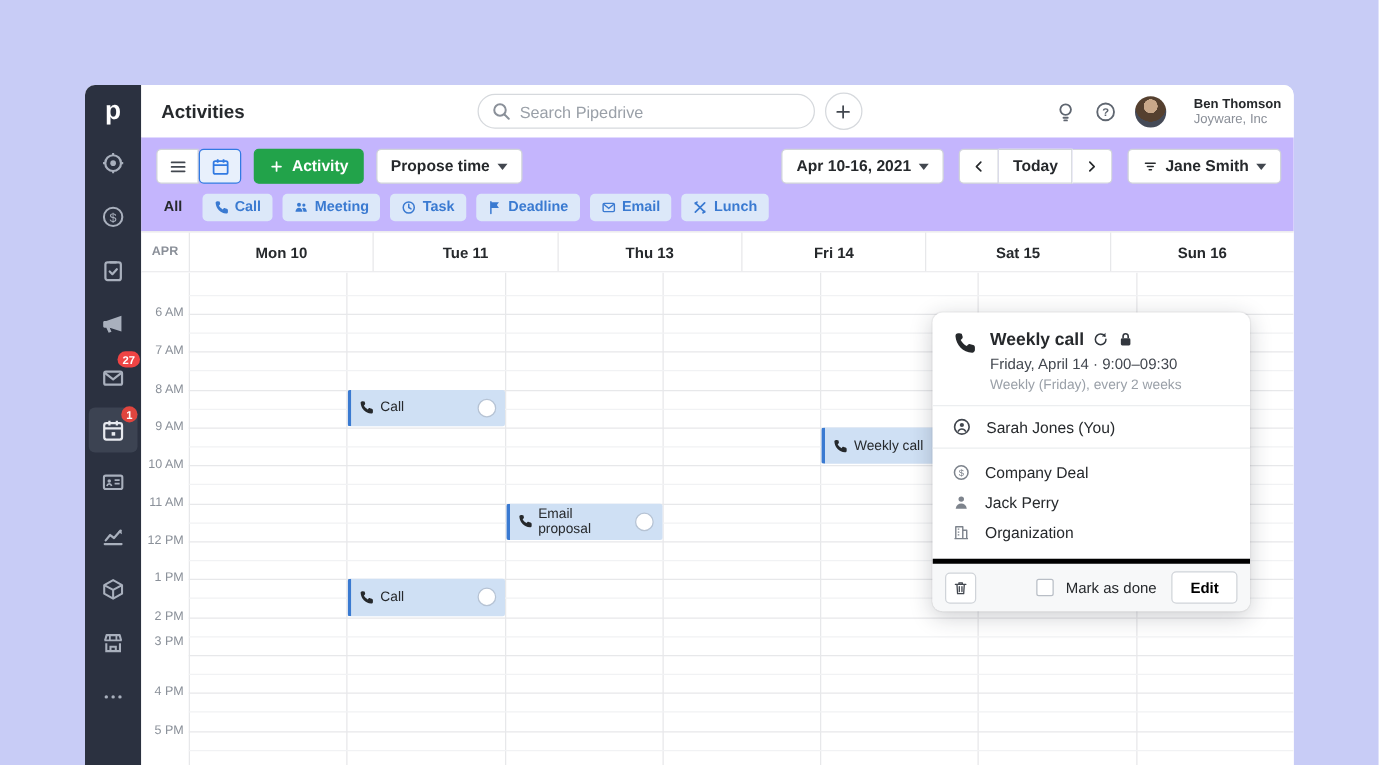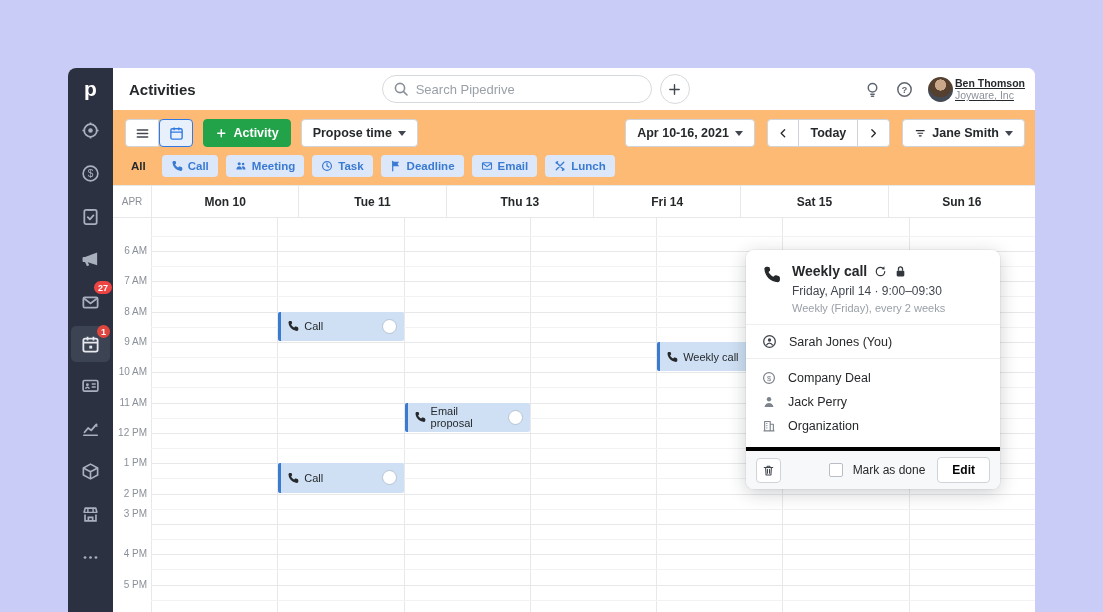--- a/index.html
+++ b/index.html
@@ -30,29 +30,29 @@
   .topbar { height:42px; background:#fff; display:flex; align-items:center; padding:0 10px 0 16px; flex-shrink:0; }
   .page-title { font-size:15px; font-weight:bold; }
   .search { margin-left:186px; width:270px; height:28px; border:1px solid #d6d9dd; border-radius:15px;
             display:flex; align-items:center; padding:0 10px; gap:7px; color:#8a9099; background:#fff; }
   .search input { border:none; outline:none; flex:1; font-size:13px; font-family:"Liberation Sans",sans-serif; color:#42474f; background:transparent; }
   .search input::placeholder { color:#9aa0a8; }
   .plus-btn { margin-left:8px; width:30px; height:30px; border:1px solid #d6d9dd; border-radius:50%; background:#fff;
               display:flex; align-items:center; justify-content:center; color:#42474f; font-size:15px; cursor:pointer; }
   .top-right { margin-left:auto; display:flex; align-items:center; gap:15px; }
   .icon-btn { color:#5f6670; font-size:17px; display:flex; cursor:pointer; background:none; border:none; }
-  .userwrap { display:flex; align-items:flex-end; gap:2px;text-decoration:underline; }
+  .userwrap { display:flex; align-items:flex-end; gap:22px; }
   .avatar { width:25px; height:25px; border-radius:50%;
             background:radial-gradient(circle at 50% 32%, #c9a88a 0 26%, #55402f 27% 58%, #454a57 59%); }
   .user { line-height:1.15; }
   .user .uname { font-size:10.5px; font-weight:bold; }
   .user .uorg { font-size:10.5px; color:#8a8f98; }
 
   
-  .toolbar { background:#fdba74; padding:9px 10px 8px 12px; flex-shrink:0; }
+  .toolbar { background:#c4b5fd; padding:9px 10px 8px 12px; flex-shrink:0; }
   .trow { display:flex; align-items:center; }
   .seg { display:flex; }
   .seg-cell { width:34px; height:28px; background:#fff; border:1px solid #d0d4d9; display:flex; align-items:center;
               justify-content:center; color:#42474f; font-size:15px; cursor:pointer; }
   .seg-cell:first-child { border-radius:4px 0 0 4px; }
   .seg-cell:last-child { border-radius:0 4px 4px 0; border-left:none; }
   .seg-cell.active { background:#e8f0fc; border:1px solid #317ae2; border-radius:4px; color:#317ae2; }
   .btn { height:28px; border:1px solid #d0d4d9; background:#fff; border-radius:4px; display:flex; align-items:center;
          gap:6px; padding:0 11px; font-size:12.5px; font-weight:bold; color:#26292c; cursor:pointer;
          font-family:"Liberation Sans",sans-serif; }
@@ -64,21 +64,21 @@
   .tseg .btn:first-child { border-radius:4px 0 0 4px; border-left:1px solid #d0d4d9; }
   .tseg .btn:last-child { border-radius:0 4px 4px 0; }
   .chips { display:flex; align-items:center; margin-top:8px; gap:8px; }
   .chip { height:22px; display:flex; align-items:center; gap:5px; padding:0 9px; border-radius:4px;
           background:#dce8f9; color:#3a7ad1; font-size:11.5px; font-weight:bold; cursor:pointer; }
   .chip .icon { font-size:12px; display:flex; }
   .chip.all { background:transparent; color:#26292c; padding:0 6px; margin-right:2px; }
 
   
   .dayhead { height:33px; display:flex; background:#fff; border-top:1px solid #e7e8ea; border-bottom:1px solid #e7e8ea; flex-shrink:0; }
-  .dgutter { width:38px; display:flex; align-items:center; justify-content:center; font-size:10px; font-weight:normal;
+  .dgutter { width:38px; display:flex; align-items:center; justify-content:center; font-size:10px; font-weight:bold;
              color:#8a8f98; flex-shrink:0; }
   .dcell { flex:1; border-left:1px solid #e7e8ea; display:flex; align-items:center; justify-content:center; gap:5px;
            font-size:12px; font-weight:bold; cursor:pointer; }
   .dbadge { width:19px; height:19px; border-radius:50%; background:#317ae2; color:#fff; font-size:11px;
             display:flex; align-items:center; justify-content:center; }
 
   
   .grid { position:relative; flex:1; background:#fff; overflow:hidden; }
   .hline { position:absolute; left:38px; right:0; height:1px; background:#e7e8ea; }
   .hline.half { background:#f1f2f4; }

